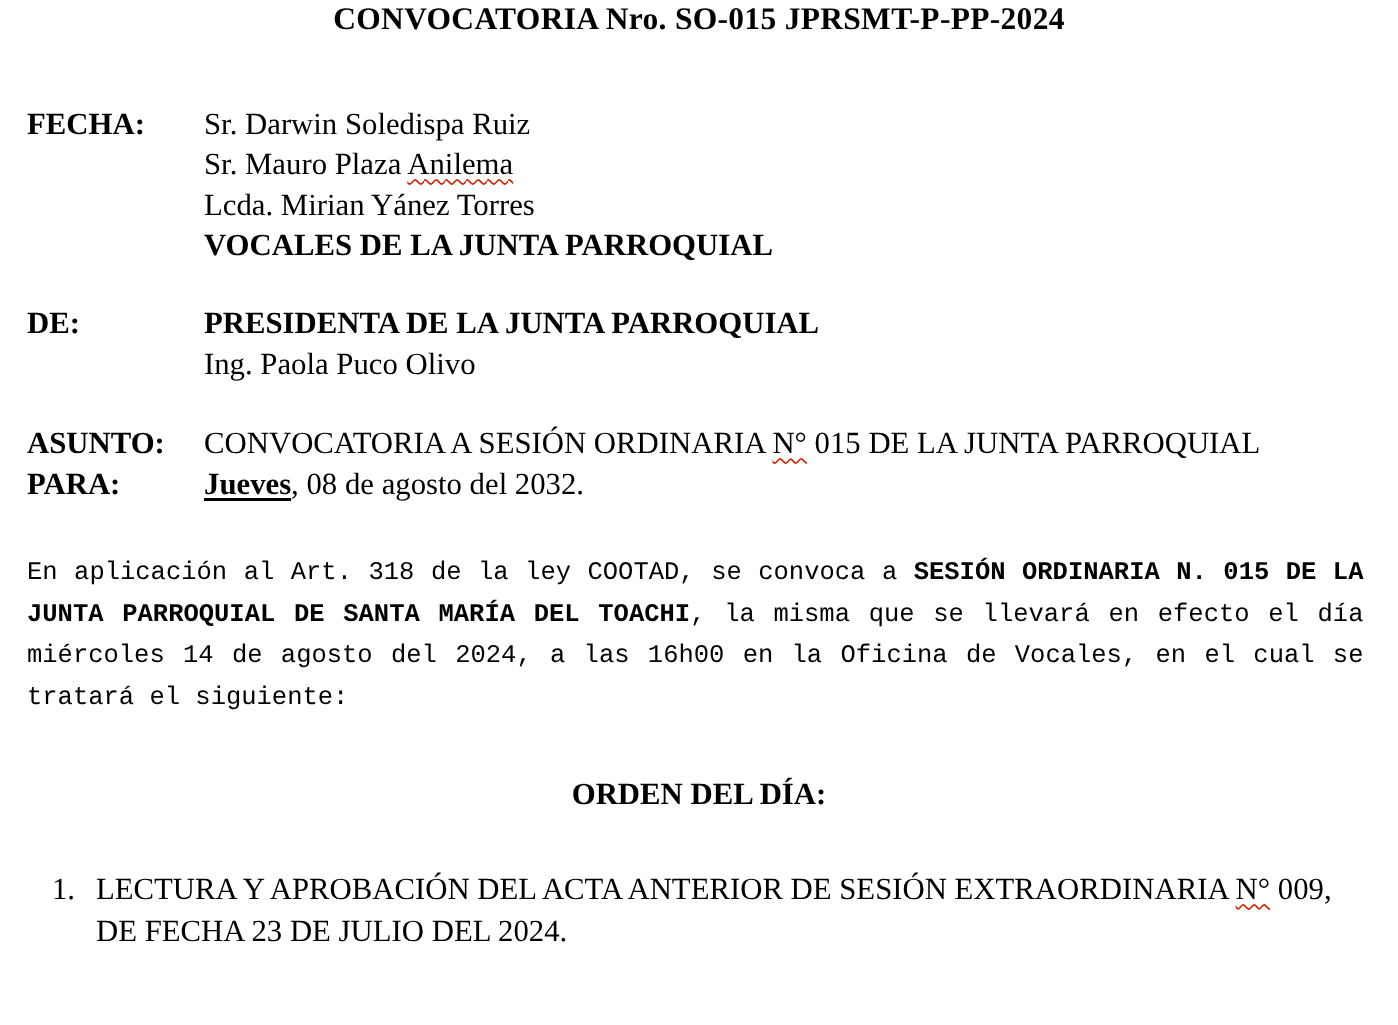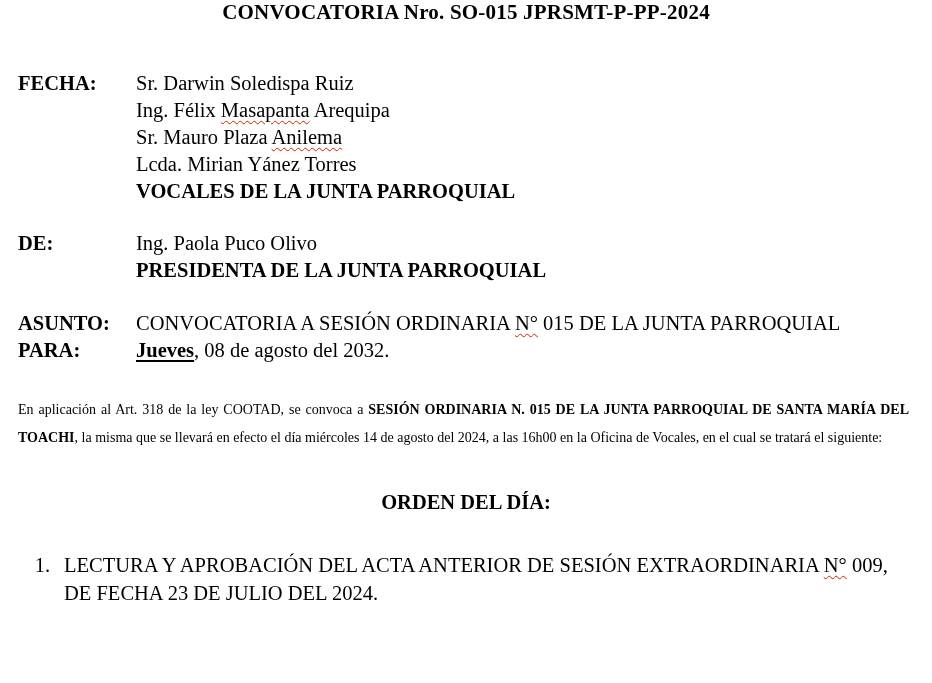--- a/index.html
+++ b/index.html
@@ -75,25 +75,26 @@
     text-decoration-style: wavy;
     text-decoration-color: #cc2200;
     text-underline-offset: 3px;
     font-weight: bold;
   }
   .link-underline {
     text-decoration: underline;
     text-decoration-color: #000;
   }
   .body-par {
-    font-size: 14px;
+    font-size: 17px;
     line-height: 27.5px;
     text-align: justify;
     margin: 0;
     padding: 0 23px 0 18px;
+    font-family: Liberation Mono, monospace;
   }
   .orden-title {
     text-align: center;
     font-weight: bold;
     font-size: 20.5px;
     margin: 8px;
     line-height: 27px;
   }
   .ol-list {
     margin: 0;
@@ -129,34 +130,33 @@
 <div class="page">
 
   <div class="doc-title">CONVOCATORIA Nro. SO-015 JPRSMT-P-PP-2024</div>
 
   <div class="spacer-1"></div>
 
   <div class="field-block">
     <div class="field-label">FECHA:</div>
     <div class="field-value">
       <div class="recipient-line">Sr. Darwin Soledispa Ruiz</div>
-      <div class="recipient-line">Ing. Félix <span class="spell">Masapanta</span> Arequipa</div>
       <div class="recipient-line">Sr. Mauro Plaza <span class="spell">Anilema</span></div>
       <div class="recipient-line">Lcda. Mirian Yánez Torres</div>
       <div class="recipient-line bold">VOCALES DE LA JUNTA PARROQUIAL</div>
     </div>
   </div>
 
   <div class="gap-small"></div>
 
   <div class="field-block">
     <div class="field-label">DE:</div>
     <div class="field-value">
+      <div class="recipient-line bold">PRESIDENTA DE LA JUNTA PARROQUIAL</div>
       <div class="recipient-line">Ing. Paola Puco Olivo</div>
-      <div class="recipient-line bold">PRESIDENTA DE LA JUNTA PARROQUIAL</div>
     </div>
   </div>
 
   <div class="gap-med"></div>
 
   <div class="asunto-row">
     <div class="field-label">ASUNTO:</div>
     <div class="field-value">CONVOCATORIA A SESIÓN ORDINARIA <span class="spell">N°</span> 015 DE LA JUNTA PARROQUIAL</div>
   </div>
 

